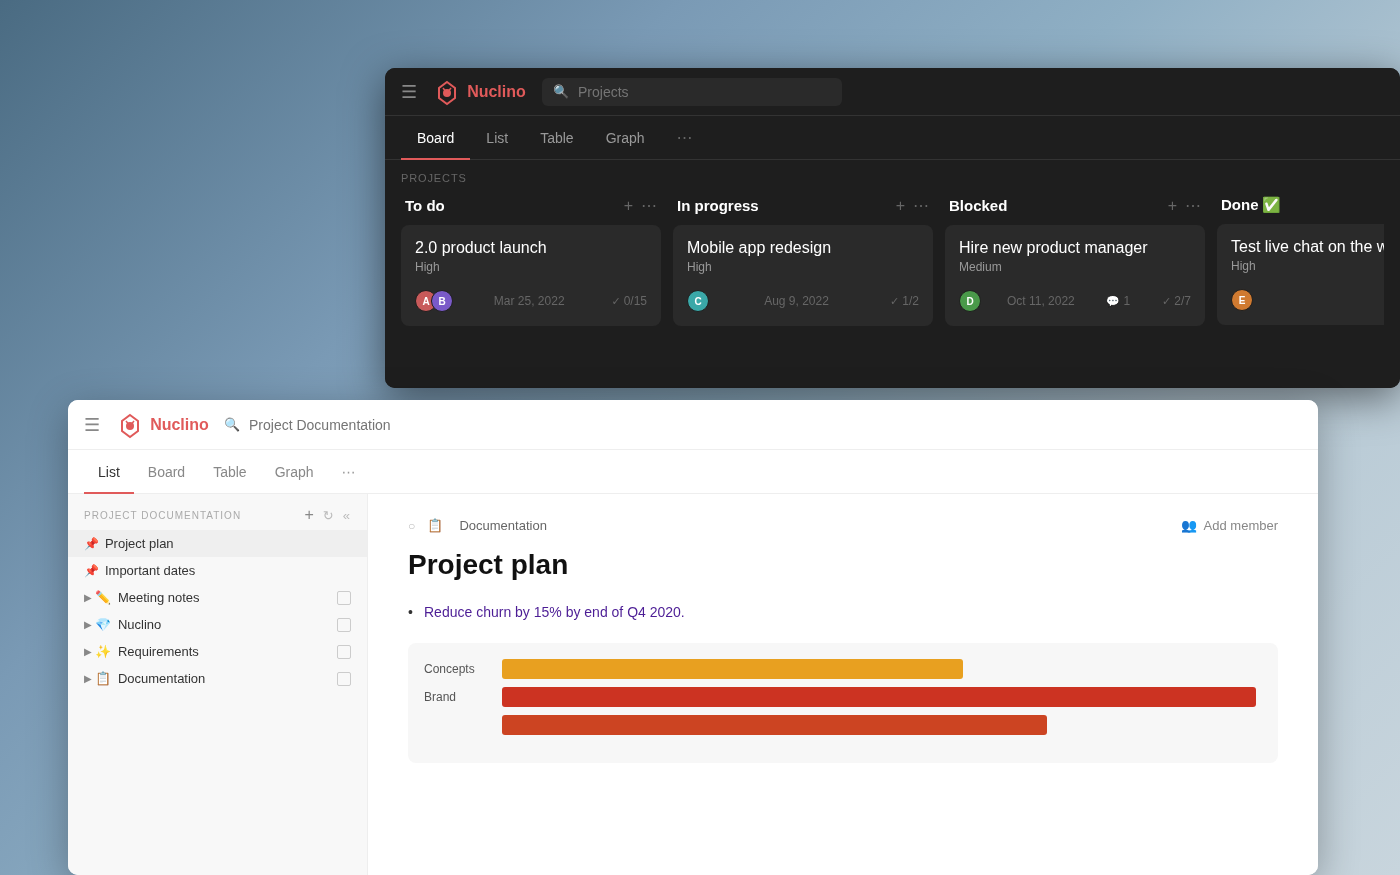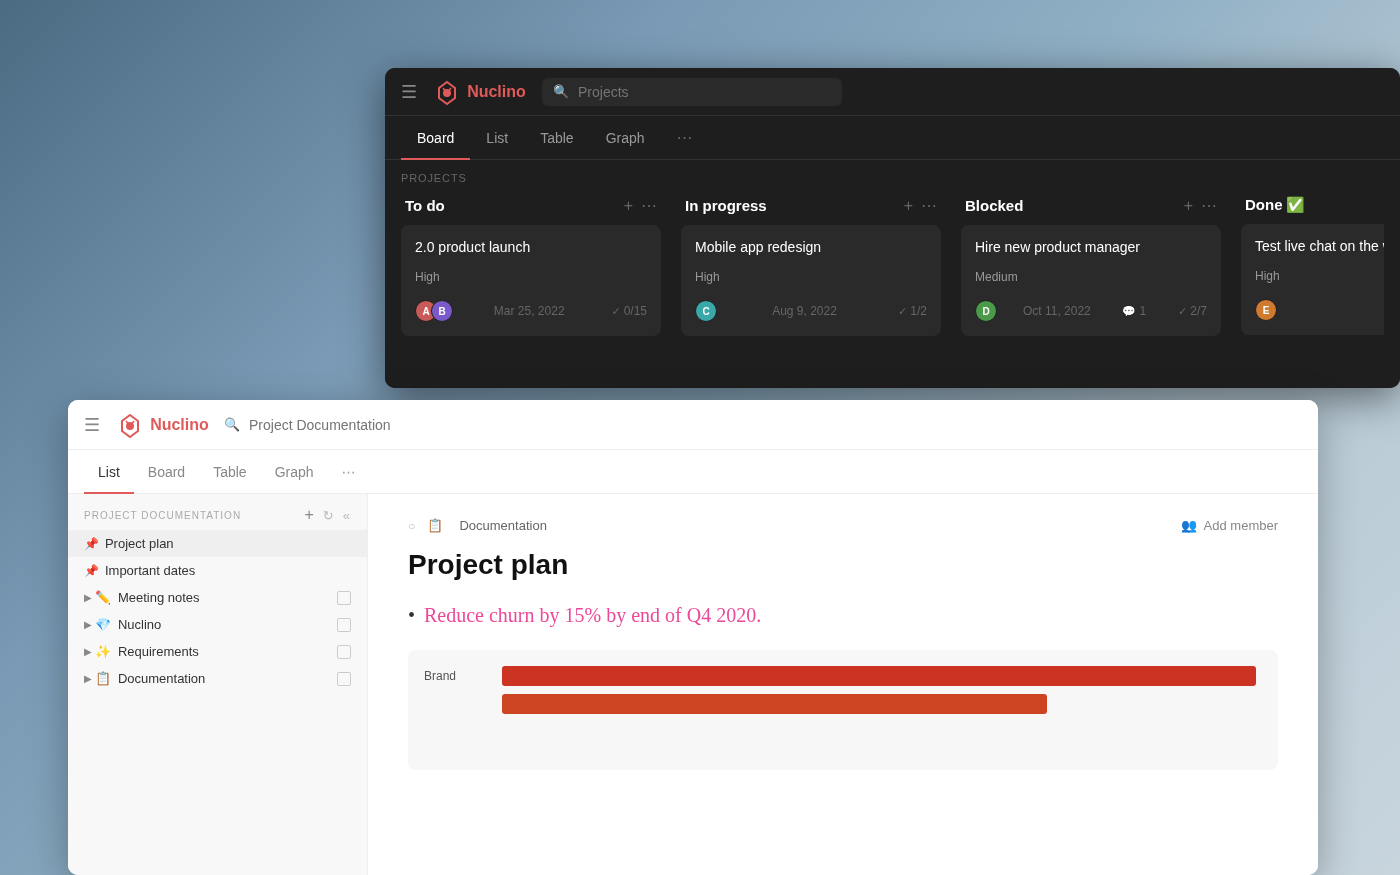--- a/index.html
+++ b/index.html
@@ -134,21 +134,21 @@
     .projects-label {
       font-size: 11px;
       color: #666;
       letter-spacing: 0.08em;
       text-transform: uppercase;
       margin-bottom: 12px;
     }
 
     .kanban-columns {
       display: flex;
-      gap: 8px;
+      gap: 0;
       height: 210px;
       overflow: hidden;
     }
 
     .kanban-col {
       flex: 0 0 260px;
       margin-right: 12px;
     }
 
     .kanban-col-header {
@@ -175,24 +175,24 @@
       color: #666;
     }
 
     .kanban-card {
       background: #2a2a2a;
       border-radius: 8px;
       padding: 14px;
     }
 
     .kanban-card-title {
-      font-size: 14px;
+      font-size: 16px;
       color: #fff;
       font-weight: 500;
-      margin-bottom: 12px;
+      margin-bottom: 0;
     }
 
     .priority-badge {
       display: inline-block;
       font-size: 12px;
       color: #999;
       margin-bottom: 8px;
     }
 
     .kanban-card-meta {
@@ -450,26 +450,25 @@
       color: #111;
       margin-bottom: 12px;
     }
 
     .bullet-list {
       list-style: none;
       padding: 0;
     }
 
     .bullet-list li {
-      font-size: 20px;
-      color: #ec4899;
+      font-size: 14px;
+      color: #4c1d95;
       padding: 3px 0;
       padding-left: 16px;
       position: relative;
-      font-family: Liberation Serif, serif;
     }
 
     .bullet-list li::before {
       content: '•';
       position: absolute;
       left: 0;
       color: #333;
     }
 
     
@@ -761,20 +760,24 @@
       <h1 class="page-title">Project plan</h1>
 
 
       <ul class="bullet-list">
         <li>Reduce churn by 15% by end of Q4 2020.</li>
       </ul>
 
       <div class="chart-area">
         <div class="chart-bars">
           <div class="chart-bar-row">
+            <span class="chart-bar-label">Concepts</span>
+            <div class="chart-bar" style="width: 55%; background: #e8a020;"></div>
+          </div>
+          <div class="chart-bar-row">
             <span class="chart-bar-label">Brand</span>
             <div class="chart-bar" style="width: 90%; background: #cc3322;"></div>
           </div>
           <div class="chart-bar-row">
             <span class="chart-bar-label"></span>
             <div class="chart-bar" style="width: 65%; background: #cc4422;"></div>
           </div>
         </div>
       </div>
 

